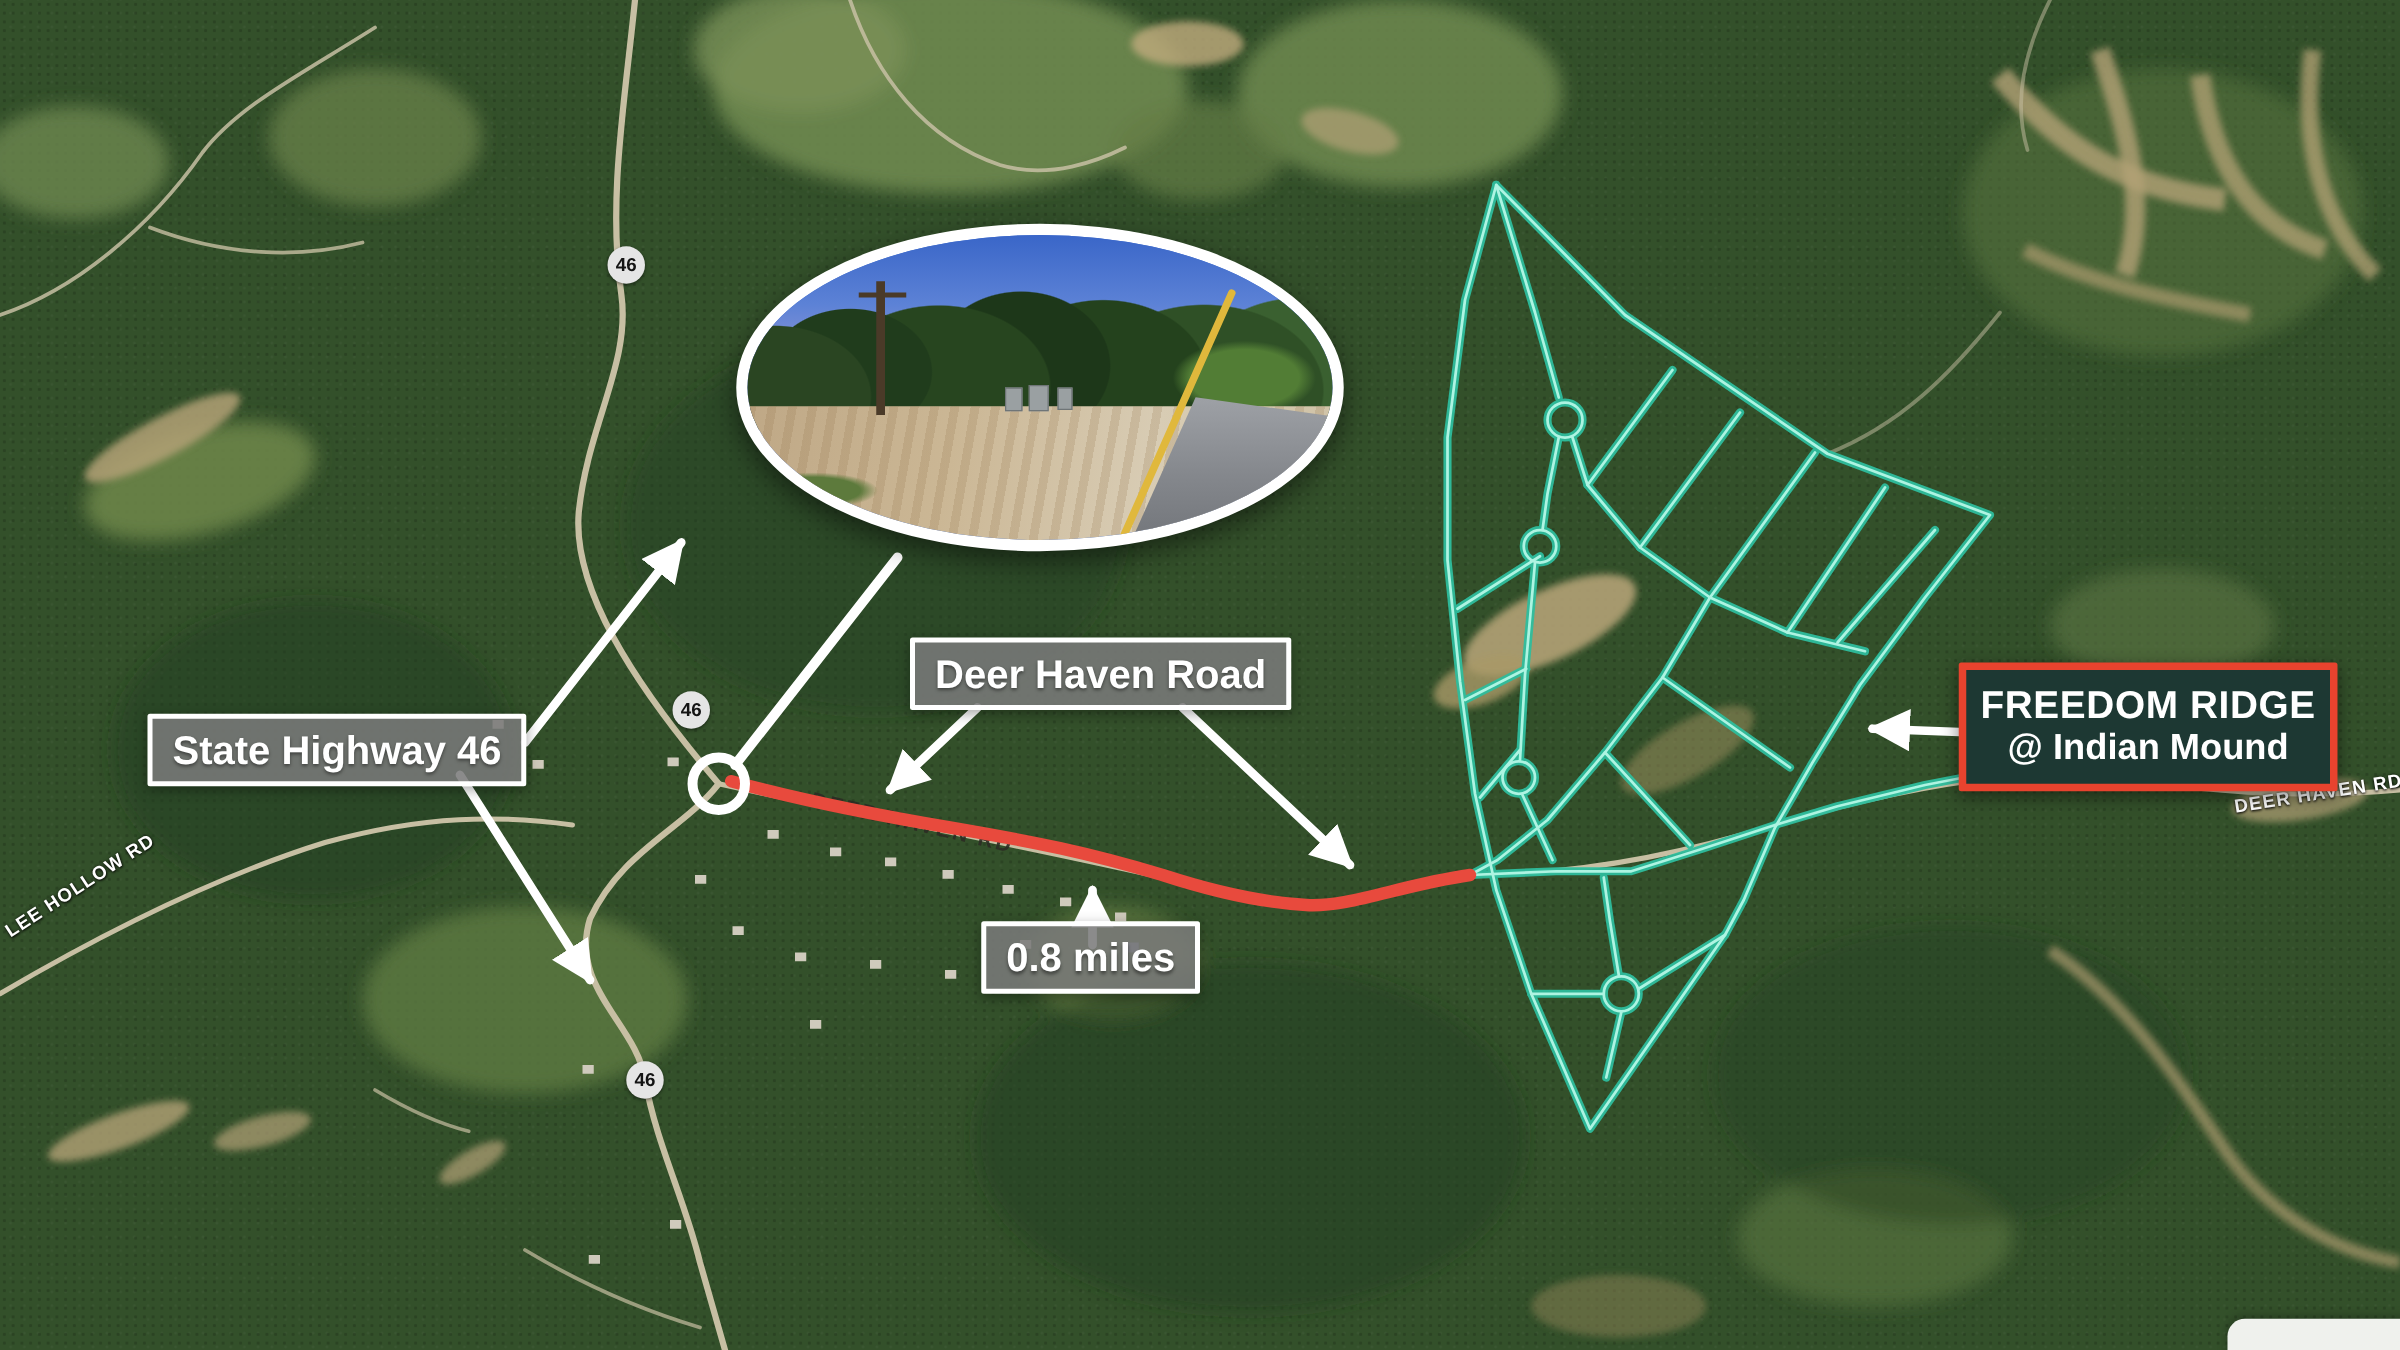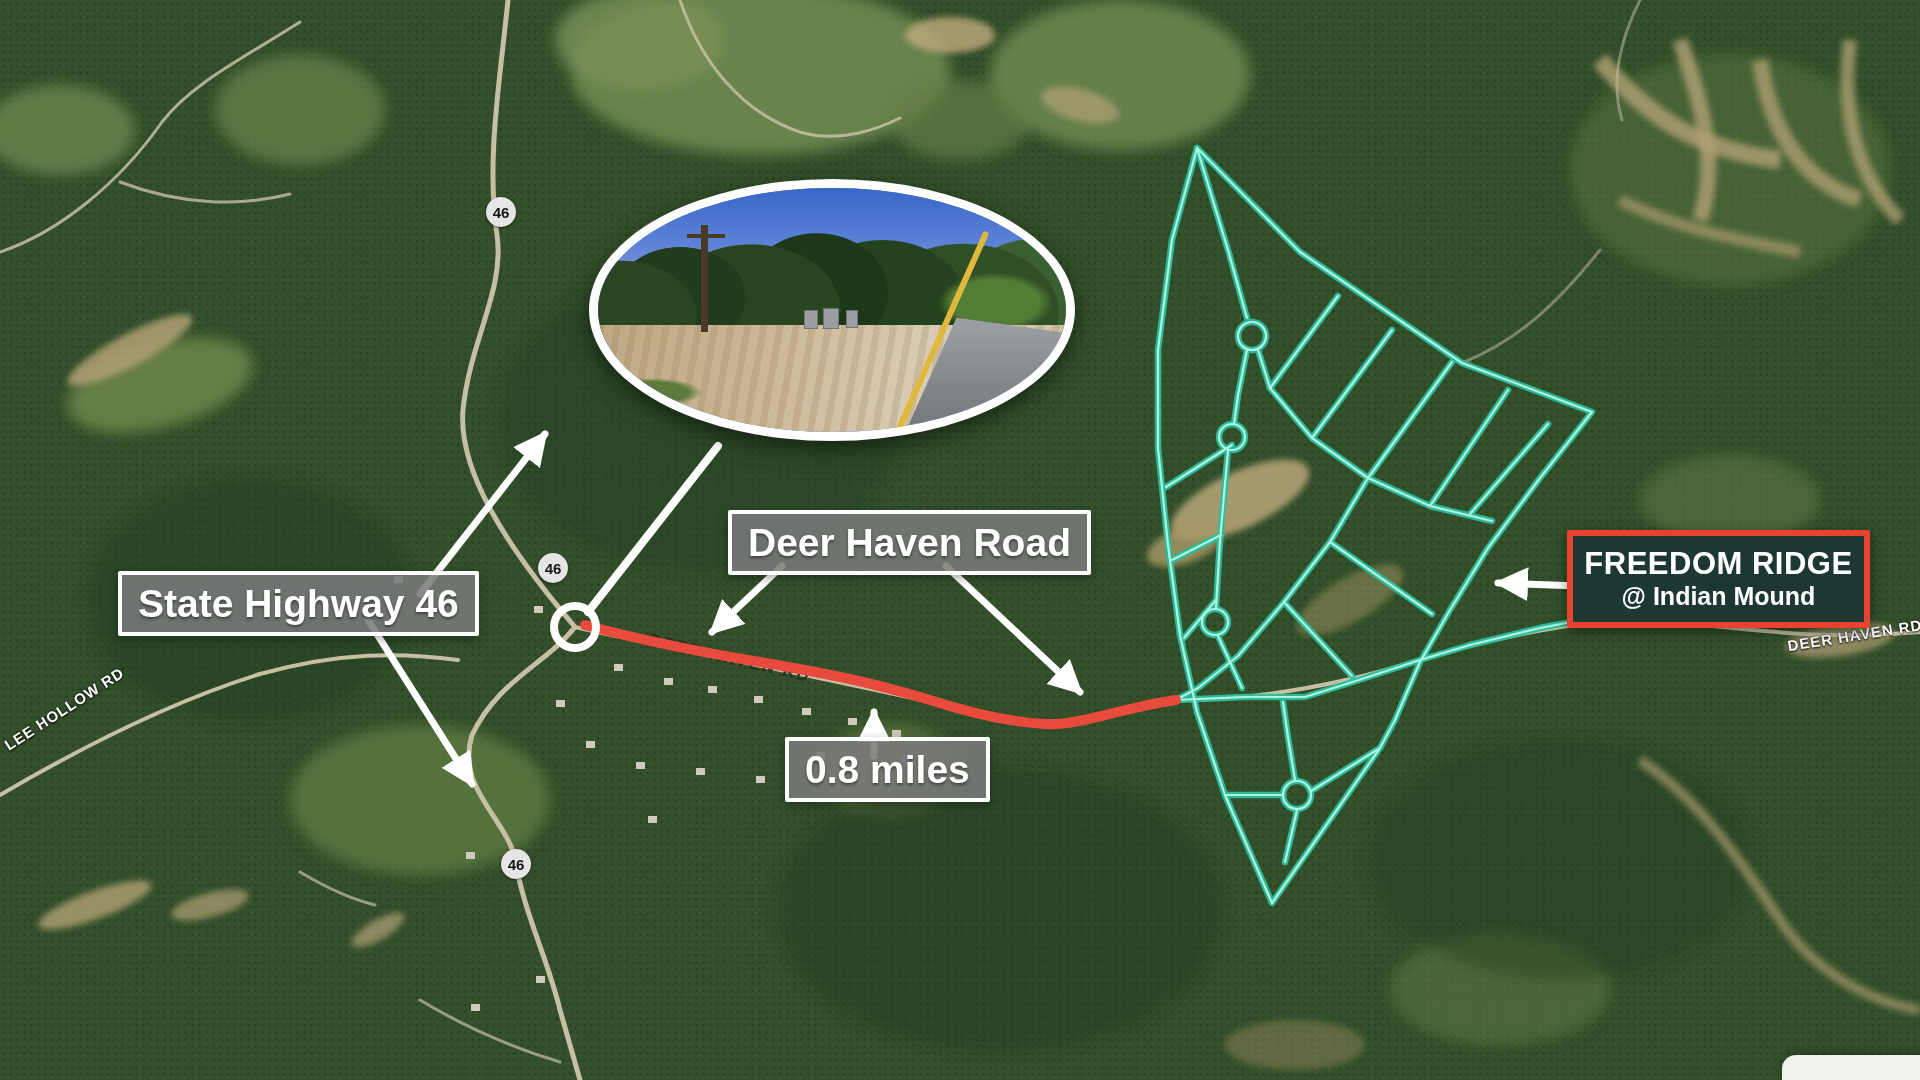--- a/index.html
+++ b/index.html
@@ -18,38 +18,38 @@
     background-position:0 0, 3px 5px;
     opacity:.35;
   }
   svg.maplayer{position:absolute;inset:0;z-index:6;}
 
   
   .map-label{
     position:absolute;z-index:20;
     background:rgba(122,122,122,.87);
     border:4px solid #ffffff;
-    color:#fff;font-weight:bold;font-size:39px;line-height:1;
+    color:#fff;font-weight:bold;font-size:32px;line-height:1;
     padding:9px 16px;white-space:nowrap;
     text-shadow:0 2px 3px rgba(0,0,0,.45);
     box-shadow:0 3px 10px rgba(0,0,0,.35);
     border-radius:2px;
   }
   .lbl-highway{left:118px;top:571px;}
   .lbl-deerhaven{left:728px;top:510px;}
   .lbl-distance{left:785px;top:737px;}
 
   .dest-box{
     position:absolute;left:1567px;top:530px;width:303px;z-index:20;
     background:#1d3833;border:6px solid #e8432e;border-radius:2px;
     color:#fff;text-align:center;padding:10px 6px 12px 6px;
     box-shadow:0 4px 14px rgba(0,0,0,.45);
   }
   .dest-box .l1{font-size:31px;font-weight:bold;letter-spacing:.5px;line-height:1.15;}
-  .dest-box .l2{font-size:25px;font-weight:bold;line-height:1.15;}
+  .dest-box .l2{font-size:29px;font-weight:bold;line-height:1.15;}
 
   
   .shield{
     position:absolute;z-index:15;width:30px;height:30px;margin:-15px 0 0 -15px;
     background:#e5e5e5;border-radius:50%;
     display:flex;align-items:center;justify-content:center;
     font-size:15px;font-weight:bold;color:#151515;
     box-shadow:0 1px 3px rgba(0,0,0,.5);
   }
   .shield-n{left:501px;top:212px;}

